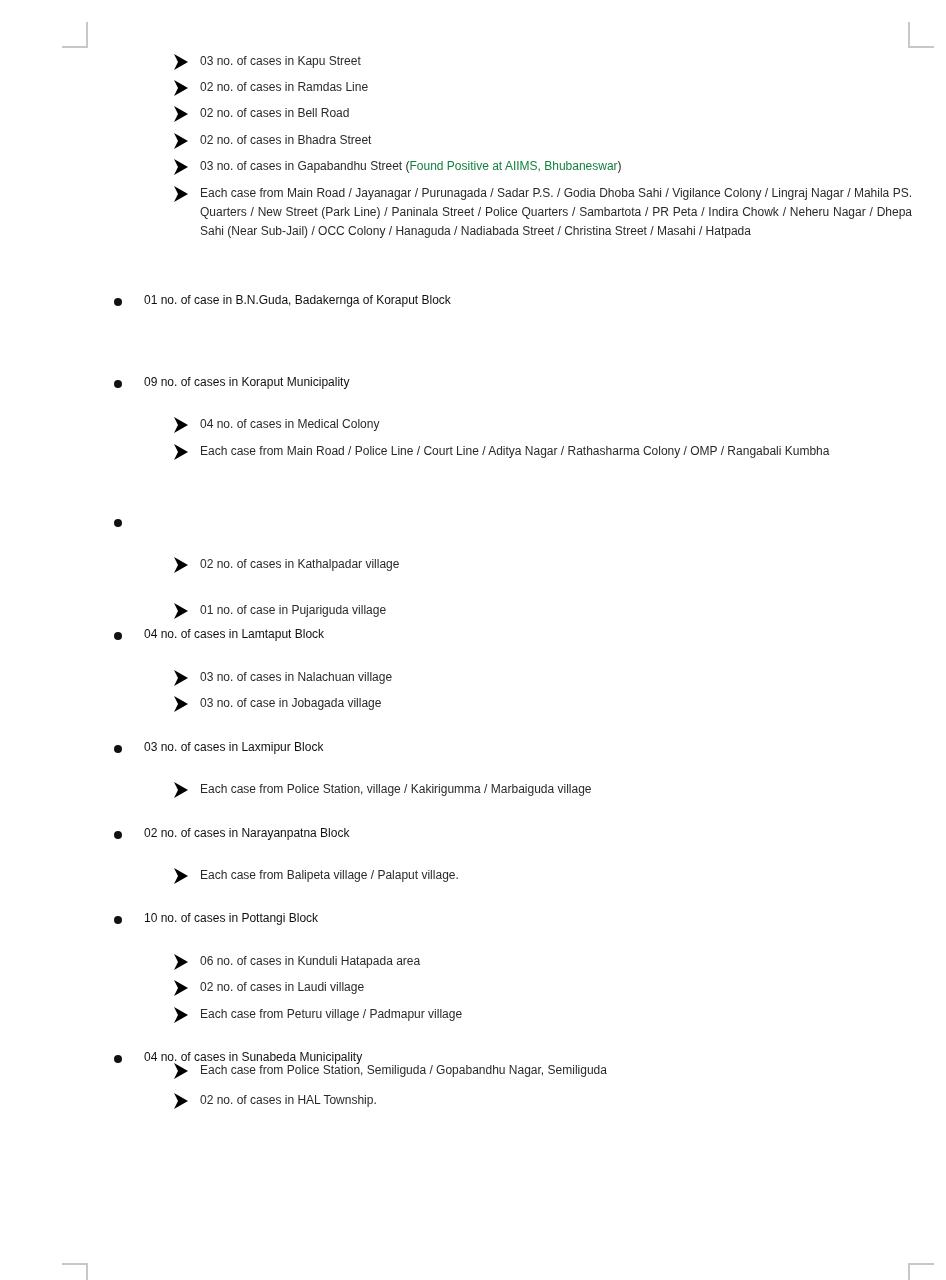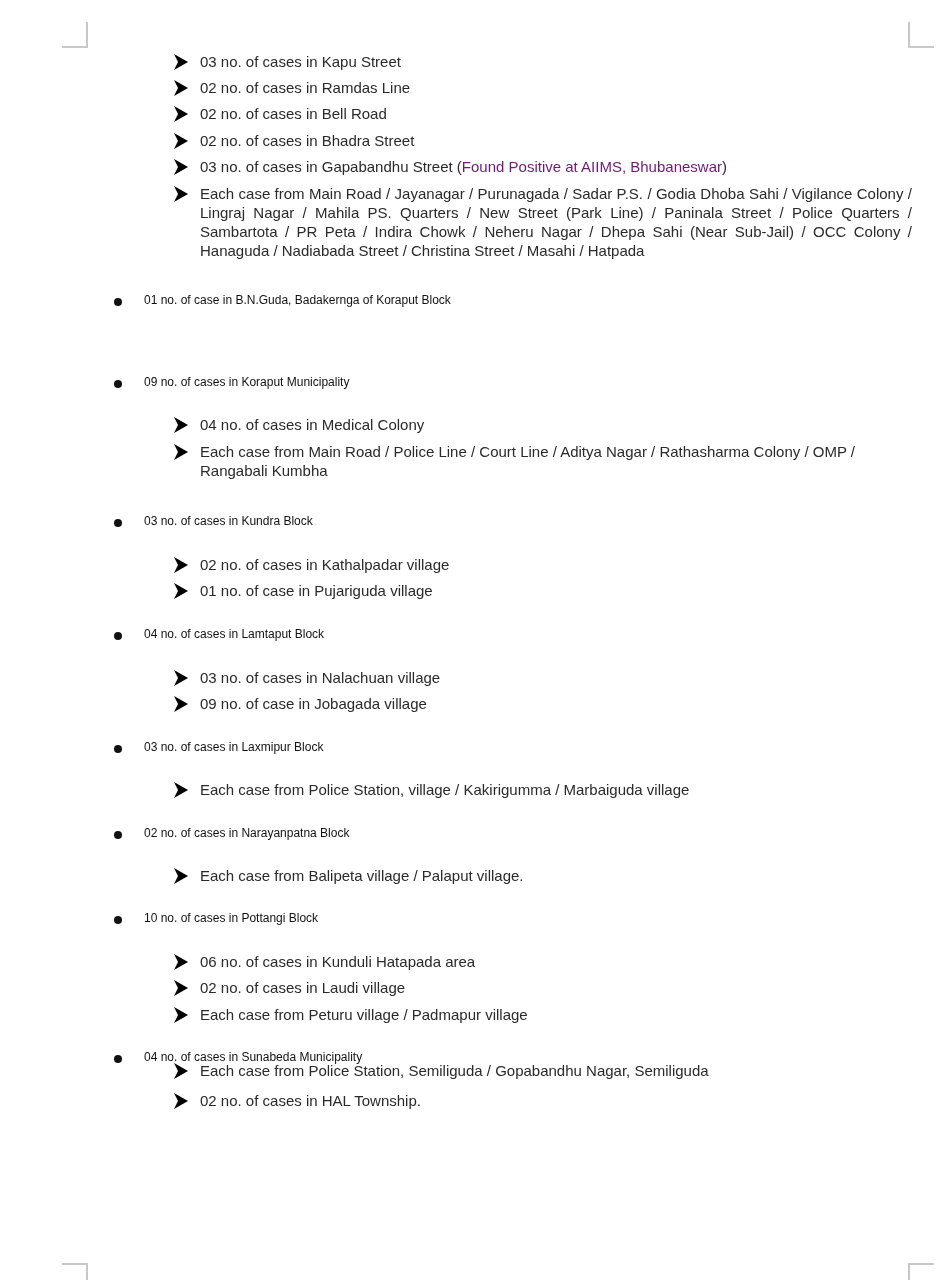--- a/index.html
+++ b/index.html
@@ -7,24 +7,24 @@
     width: 946px; height: 1280px; position: relative; overflow: hidden;
     font-family: "Liberation Sans", "DejaVu Sans", sans-serif;
     color: #222222;
   }
   .corner { position: absolute; border-color: #c8c8c8; border-style: solid; border-width: 0; }
   .corner.tl { left: 62px; top: 22px; width: 24px; height: 24px; border-right-width: 2px; border-bottom-width: 2px; }
   .corner.tr { left: 908px; top: 22px; width: 24px; height: 24px; border-left-width: 2px; border-bottom-width: 2px; }
   .corner.bl { left: 62px; top: 1263px; width: 24px; height: 24px; border-right-width: 2px; border-top-width: 2px; }
   .corner.br { left: 908px; top: 1263px; width: 24px; height: 24px; border-left-width: 2px; border-top-width: 2px; }
 
-  .sub { position: absolute; left: 172px; width: 740px; font-size: 15px; line-height: 19px; color: #2a2a2a; }
+  .sub { position: absolute; left: 172px; width: 740px; font-size: 12px; line-height: 19px; color: #2a2a2a; }
   .sub .arrow { position: absolute; left: 0; top: 1px; width: 18px; height: 18px; }
   .sub .txt { display: block; margin-left: 28px; text-align: justify; }
-  .sub .txt .strong { color: #701a75; }
+  .sub .txt .strong { color: #15803d; }
 
   .main { position: absolute; left: 112px; font-size: 12px; line-height: 24px; color: #111; }
   .main .dot { position: absolute; left: 2px; top: 10px; width: 8px; height: 8px; border-radius: 50%; background: #111; }
   .main .txt { margin-left: 32px; display: block; white-space: nowrap; }
 </style>
 </head>
 <body>
 
 <div class="corner tl"></div>
 <div class="corner tr"></div>
@@ -85,50 +85,49 @@
 </div>
 <div class="sub" style="top:442px;">
   <svg class="arrow" viewBox="0 0 18 18">
       <path d="M2 1 L16 9 L2 17 L6 9 Z" fill="#000"></path>
     </svg>
   <span class="txt" style="text-align:left;">Each case from Main Road / Police Line / Court Line / Aditya Nagar / Rathasharma Colony / OMP / Rangabali Kumbha</span>
 </div>
 
 <div class="main" style="top:509px;">
   <span class="dot"></span>
-  <span class="txt">03 no. of cases in Kundra Block</span>
 </div>
 <div class="sub" style="top:555px;">
   <svg class="arrow" viewBox="0 0 18 18">
       <path d="M2 1 L16 9 L2 17 L6 9 Z" fill="#000"></path>
     </svg>
   <span class="txt">02 no. of cases in Kathalpadar village</span>
 </div>
-<div class="sub" style="top:581px;">
+<div class="sub" style="top:601px;">
   <svg class="arrow" viewBox="0 0 18 18">
       <path d="M2 1 L16 9 L2 17 L6 9 Z" fill="#000"></path>
     </svg>
   <span class="txt">01 no. of case in Pujariguda village</span>
 </div>
 
 <div class="main" style="top:622px;">
   <span class="dot"></span>
   <span class="txt">04 no. of cases in Lamtaput Block</span>
 </div>
 <div class="sub" style="top:668px;">
   <svg class="arrow" viewBox="0 0 18 18">
       <path d="M2 1 L16 9 L2 17 L6 9 Z" fill="#000"></path>
     </svg>
   <span class="txt">03 no. of cases in Nalachuan village</span>
 </div>
 <div class="sub" style="top:694px;">
   <svg class="arrow" viewBox="0 0 18 18">
       <path d="M2 1 L16 9 L2 17 L6 9 Z" fill="#000"></path>
     </svg>
-  <span class="txt">09 no. of case in Jobagada village</span>
+  <span class="txt">03 no. of case in Jobagada village</span>
 </div>
 
 <div class="main" style="top:735px;text-align:center;">
   <span class="dot"></span>
   <span class="txt">03 no. of cases in Laxmipur Block</span>
 </div>
 <div class="sub" style="top:780px;">
   <svg class="arrow" viewBox="0 0 18 18">
       <path d="M2 1 L16 9 L2 17 L6 9 Z" fill="#000"></path>
     </svg>

